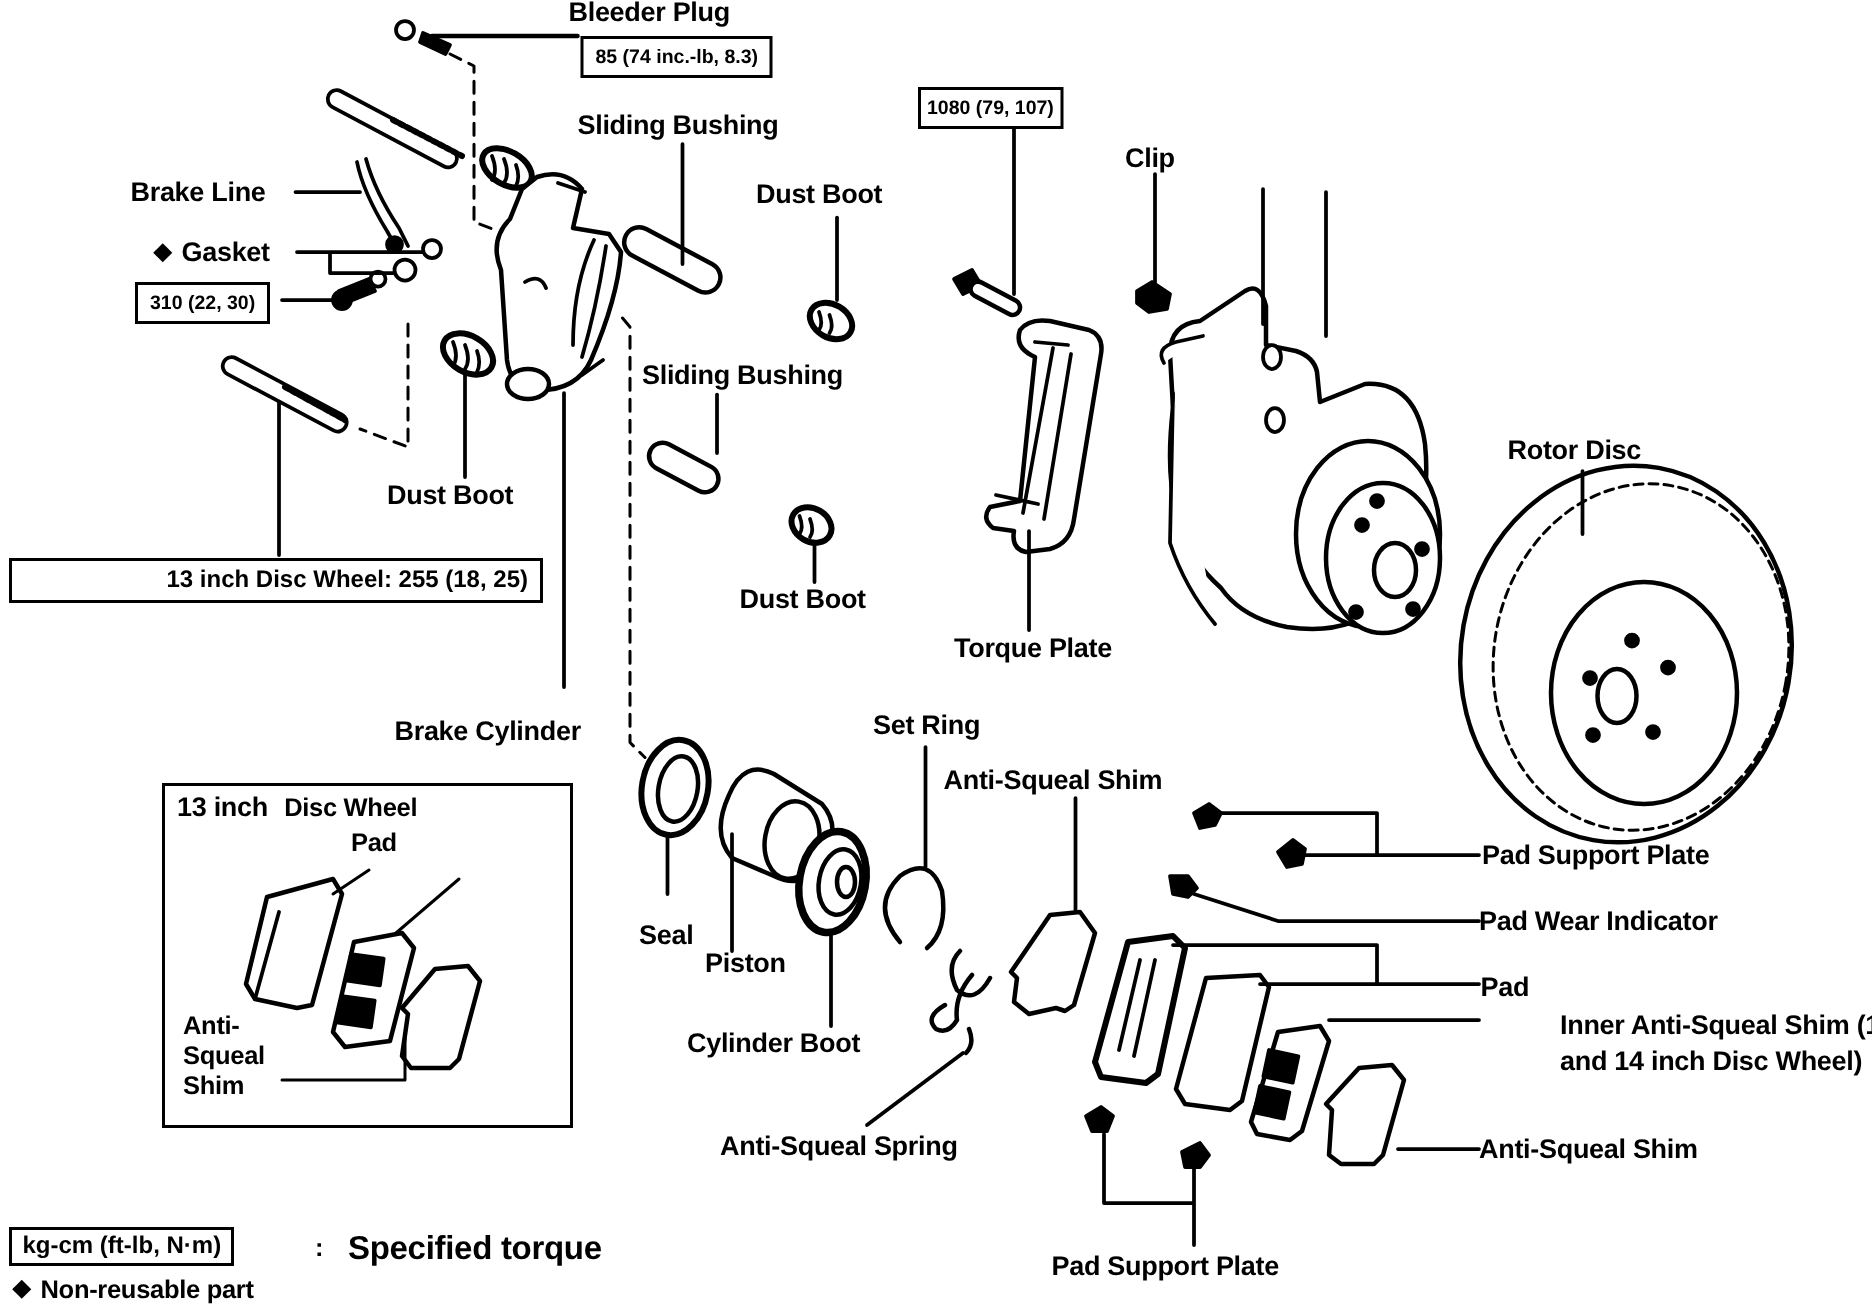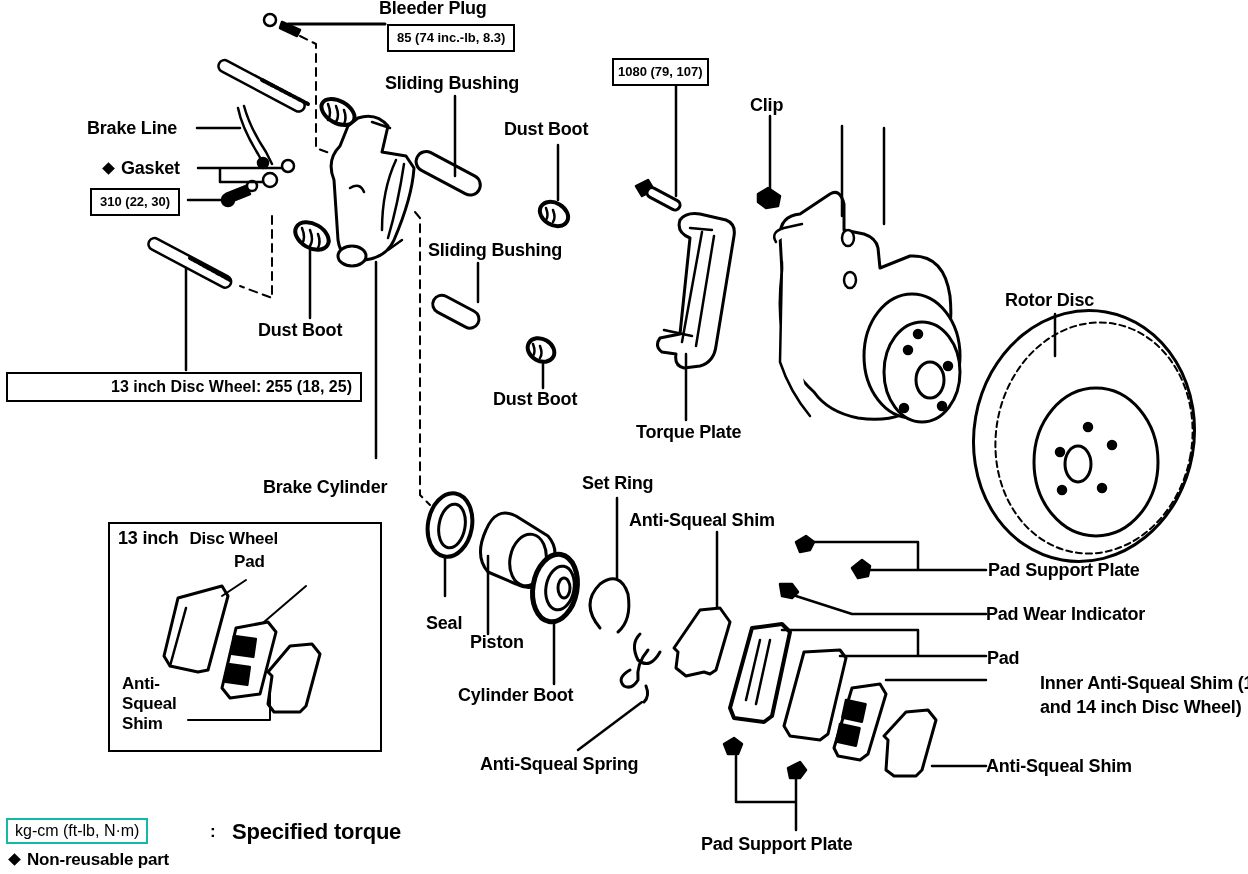--- a/index.html
+++ b/index.html
@@ -7,22 +7,22 @@
          font-family: "Liberation Sans", sans-serif; color: #000; }
   #art { position: absolute; left: 0; top: 0; width: 1248px; height: 874px; }
   .lbl { position: absolute; font-weight: bold; font-size: 18px; line-height: 20px;
          white-space: nowrap; letter-spacing: -0.2px; }
   .lbl.ml { white-space: normal; }
   .box { position: absolute; border: 2px solid #000; font-weight: bold; font-size: 13px;
          line-height: 20px; padding: 2px 8px; white-space: nowrap; background: #fff; }
   .box.two { text-align: right; padding: 3px 8px; line-height: 20px; font-size: 16px; }
   .inset { position: absolute; left: 108px; top: 522px; width: 270px; height: 226px;
            border: 2px solid #000; }
-  .legend-box { position: absolute; left: 6px; top: 818px; border: 2px solid #14b8a6;
-                font-size: 16px; font-weight: normal; padding: 1px 7px; line-height: 20px; }
+  .legend-box { position: absolute; left: 6px; top: 818px; border: 2px solid #000000;
+                font-size: 16px; font-weight: bold; padding: 1px 7px; line-height: 20px; }
   .diamond { display: inline-block; width: 9px; height: 9px; background: #000;
              transform: rotate(45deg); margin-right: 8px; position: relative; top: -1px; }
 </style>
 </head>
 <body>
 
 <svg id="art" viewBox="0 0 1248 874" xmlns="http://www.w3.org/2000/svg" fill="none" stroke="#000" stroke-width="2.5" stroke-linejoin="round" stroke-linecap="round">
 
   <g>
     <circle cx="270" cy="20" r="6" fill="#fff"></circle>

